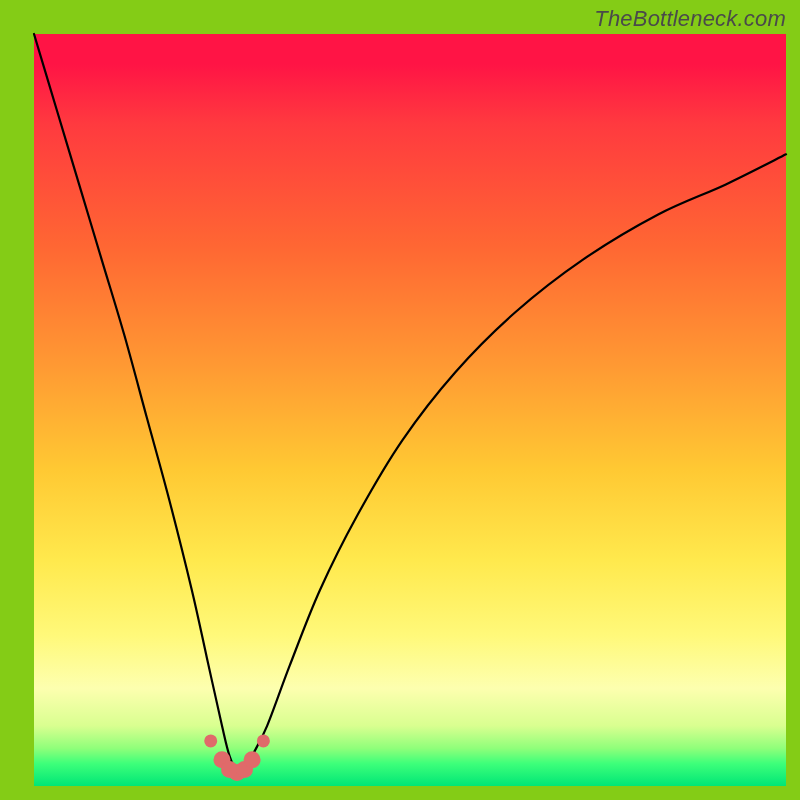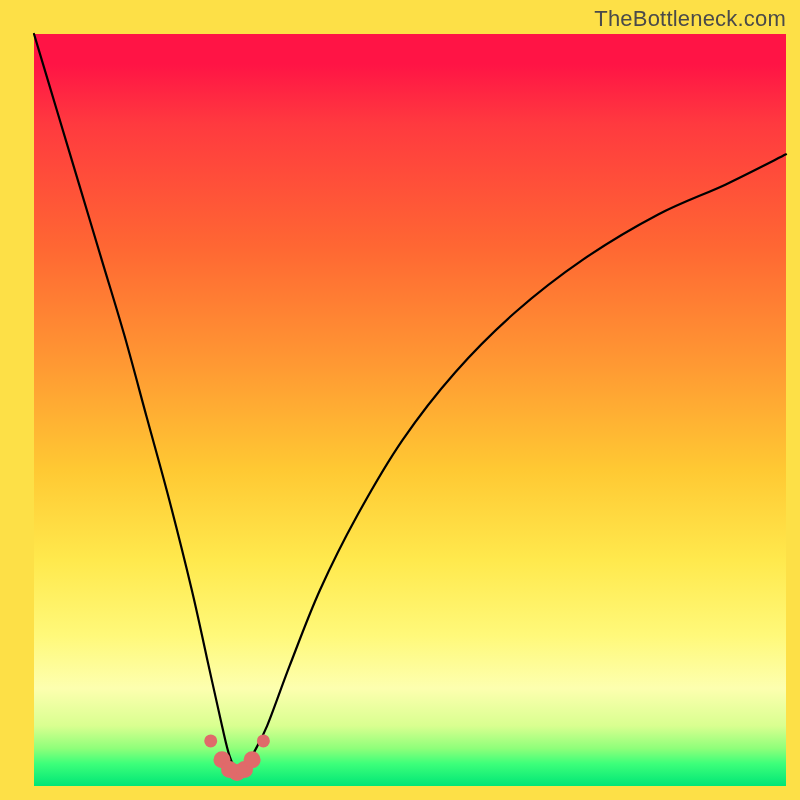--- a/index.html
+++ b/index.html
@@ -8,21 +8,22 @@
     width: 800px;
     height: 800px;
     overflow: hidden;
     background: #000;
     font-family: Arial, Helvetica, sans-serif;
   }
   .frame {
     position: relative;
     width: 800px;
     height: 800px;
-    background: #fde047;
+    background: #84cc16;
+    font-style: italic;
   }
   .plot-area {
     position: absolute;
     left: 34px;
     top: 34px;
     width: 752px;
     height: 752px;
     
     background: linear-gradient(
       to bottom,

